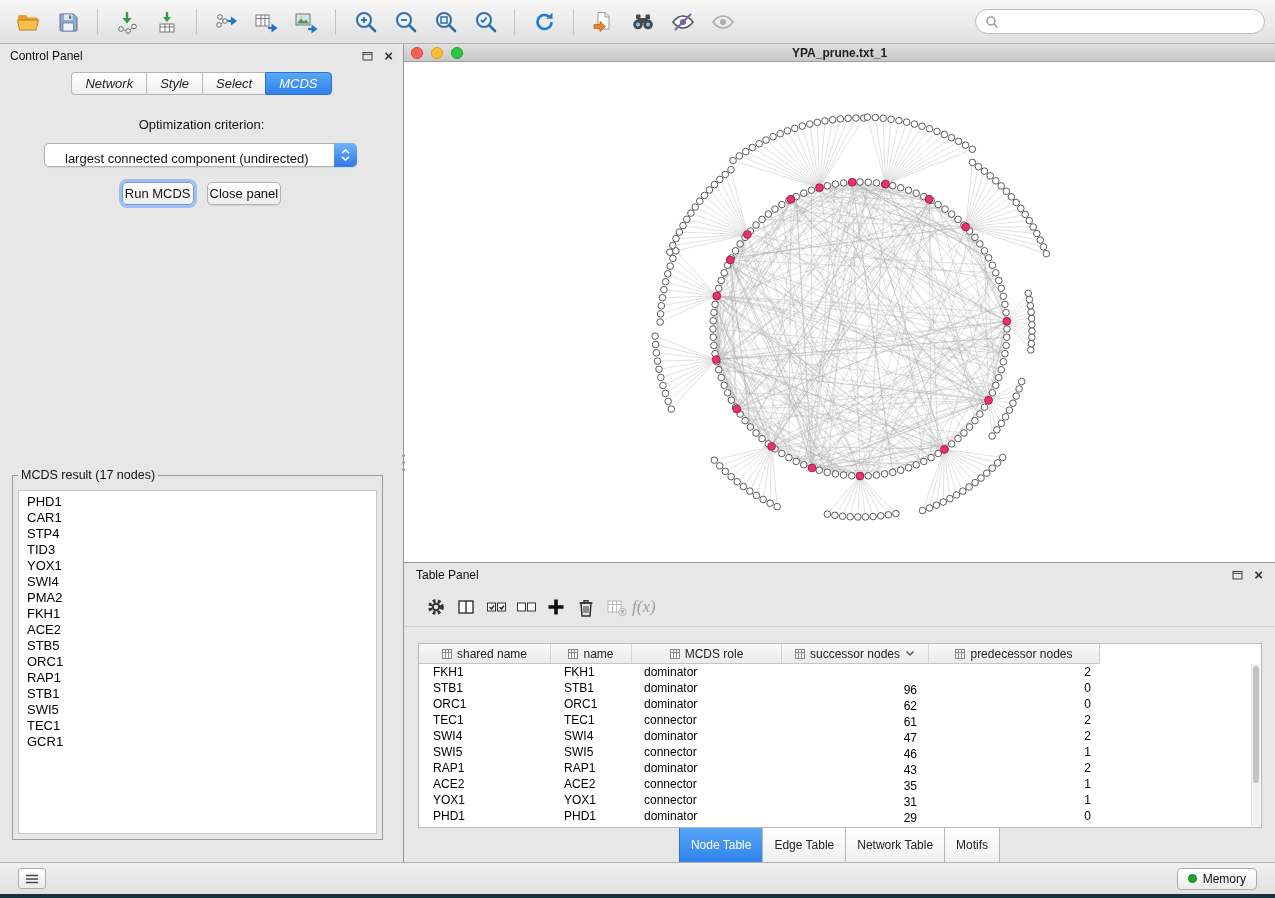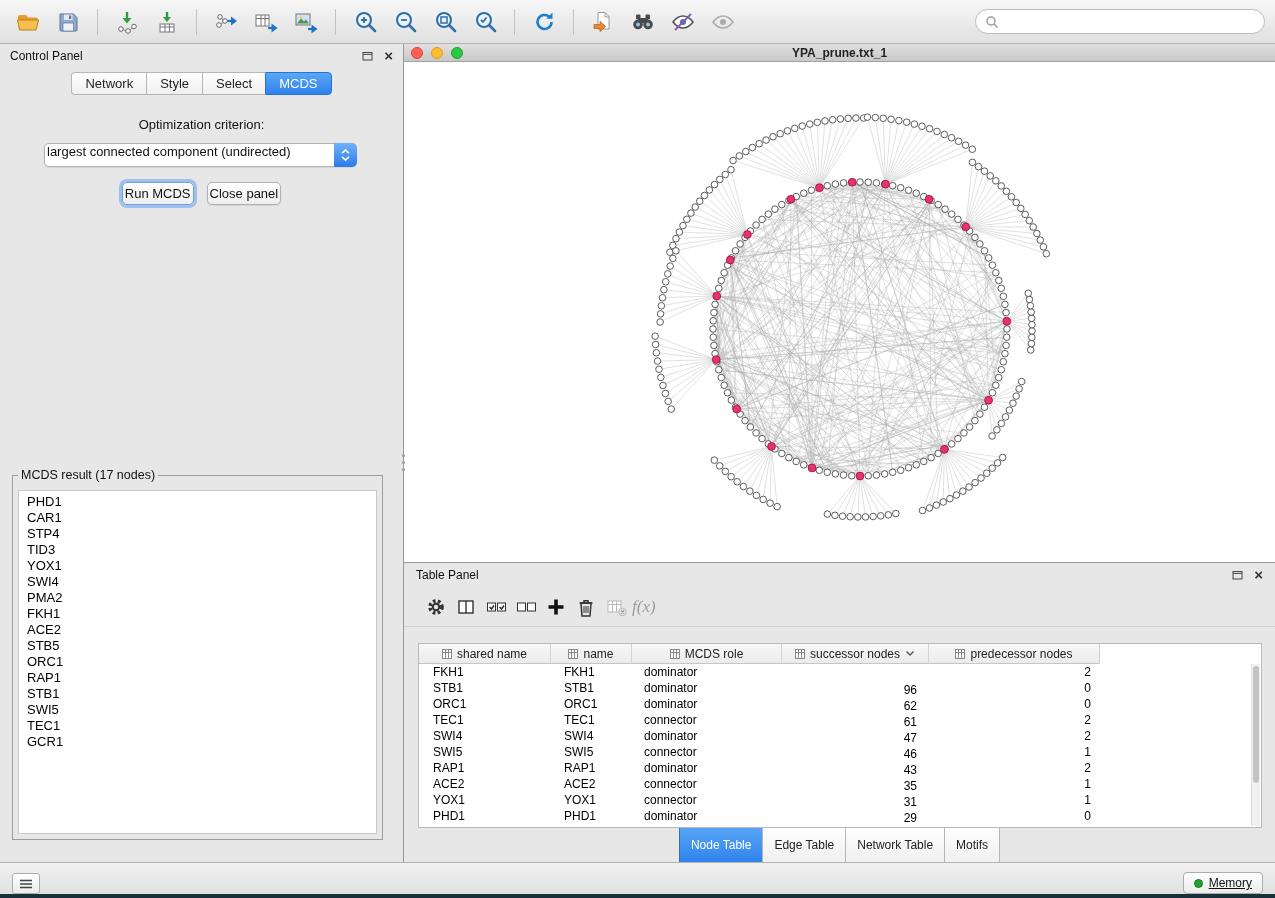--- a/index.html
+++ b/index.html
@@ -18,28 +18,28 @@
   .i{display:block;}
 
   
   .main{flex:1;display:flex;min-height:0;}
 
   
   .control-panel{width:404px;flex:0 0 404px;background:#e7e7e7;border-right:1px solid #989898;position:relative;}
   .panel-header{height:24px;display:flex;align-items:center;padding:0 10px;font-size:12px;color:#111;}
   .panel-icons{margin-left:auto;display:flex;gap:11px;align-items:center;}
   .close-x{font-size:15px;font-weight:bold;color:#333;line-height:12px;}
-  .tabbar{display:flex;justify-content:center;margin-top:4px;}
+  .tabbar{display:flex;justify-content:center;margin-top:4px;font-style:italic;}
   .tab{font-size:13px;padding:3px 13px;background:linear-gradient(#ffffff,#efefef);border:1px solid #b6b6b6;border-right:none;color:#222;cursor:default;}
   .tab.first{border-radius:4px 0 0 4px;}
   .tab.last{border-right:1px solid #b6b6b6;border-radius:0 4px 4px 0;}
   .tab.active{background:linear-gradient(#5aa7f7,#2d81ec);color:#fff;border-color:#2a72d2;}
   .opt-label{text-align:center;font-size:13px;margin-top:22px;color:#111;}
   .dropdown{margin:11px 46px 0 44px;height:24px;background:#fff;border:1px solid #b1b1b1;border-radius:5px;
-    display:flex;align-items:flex-start;font-size:13px;position:relative;padding:0 26px 0 2px;color:#111;
+    display:flex;align-items:flex-end;font-size:13px;position:relative;padding:0 26px 0 20px;color:#111;
     box-shadow:0 1px 1px rgba(0,0,0,.08);}
   .dd-text{white-space:nowrap;overflow:hidden;}
   .dd-stepper{position:absolute;right:-1px;top:-1px;bottom:-1px;width:23px;border-radius:0 5px 5px 0;
     background:linear-gradient(#72b2f9,#2c7ae8);display:flex;flex-direction:column;align-items:center;justify-content:center;gap:2px;}
   .btnrow{display:flex;justify-content:center;gap:13px;margin-top:15px;}
   .btn{font-size:13px;height:23px;padding:0 2px;background:linear-gradient(#ffffff,#eeeeee);
     border:1px solid #b1b1b1;border-radius:5px;color:#111;box-shadow:0 1px 1px rgba(0,0,0,.08);cursor:default;}
   .btn.focused{box-shadow:0 0 0 3px rgba(100,160,240,.55);border-color:#719fdd;}
   .result-group{position:absolute;left:12px;right:20px;top:424px;bottom:22px;border:1px solid #9c9c9c;background:transparent;}
   .result-group legend{font-size:12.5px;margin-left:5px;padding:0 3px;color:#111;}
@@ -90,21 +90,21 @@
   .vscroll{position:absolute;top:20px;right:1px;bottom:1px;width:9px;background:#f1f1f1;border-left:1px solid #dedede;}
   .vthumb{position:absolute;top:2px;left:1px;right:1px;height:72%;background:#c3c3c3;border-radius:4px;}
   .tp-tabs{height:34px;flex:0 0 34px;display:flex;align-items:center;justify-content:center;}
   .tp-tab{font-size:12px;padding:12px 11px;background:linear-gradient(#ffffff,#efefef);border:1px solid #b6b6b6;border-right:none;color:#222;cursor:default;}
   .tp-tab.first{border-radius:4px 0 0 4px;}
   .tp-tab.last{border-right:1px solid #b6b6b6;border-radius:0 4px 4px 0;}
   .tp-tab.active{background:linear-gradient(#5aa7f7,#2d81ec);color:#fff;border-color:#2a72d2;}
 
   
   .statusbar{height:32px;flex:0 0 32px;background:linear-gradient(#f0f0f0,#e1e1e1);border-top:1px solid #b3b3b3;
-    display:flex;align-items:flex-end;padding:0 12px;text-decoration:underline;}
+    display:flex;align-items:center;padding:0 18px;}
   .menu-btn{width:28px;height:21px;border:1px solid #adadad;border-radius:3px;background:linear-gradient(#fff,#ebebeb);
     display:flex;align-items:center;justify-content:center;}
   .memory-btn{margin-left:auto;height:22px;border:1px solid #adadad;border-radius:4px;background:linear-gradient(#fff,#ebebeb);
     display:flex;align-items:center;gap:6px;padding:0 10px;font-size:12px;color:#111;}
   .dot{width:9px;height:9px;border-radius:50%;background:#1fa32c;border:1px solid #157d20;}
 </style>
 </head>
 <body>
 
 <div class="app">

